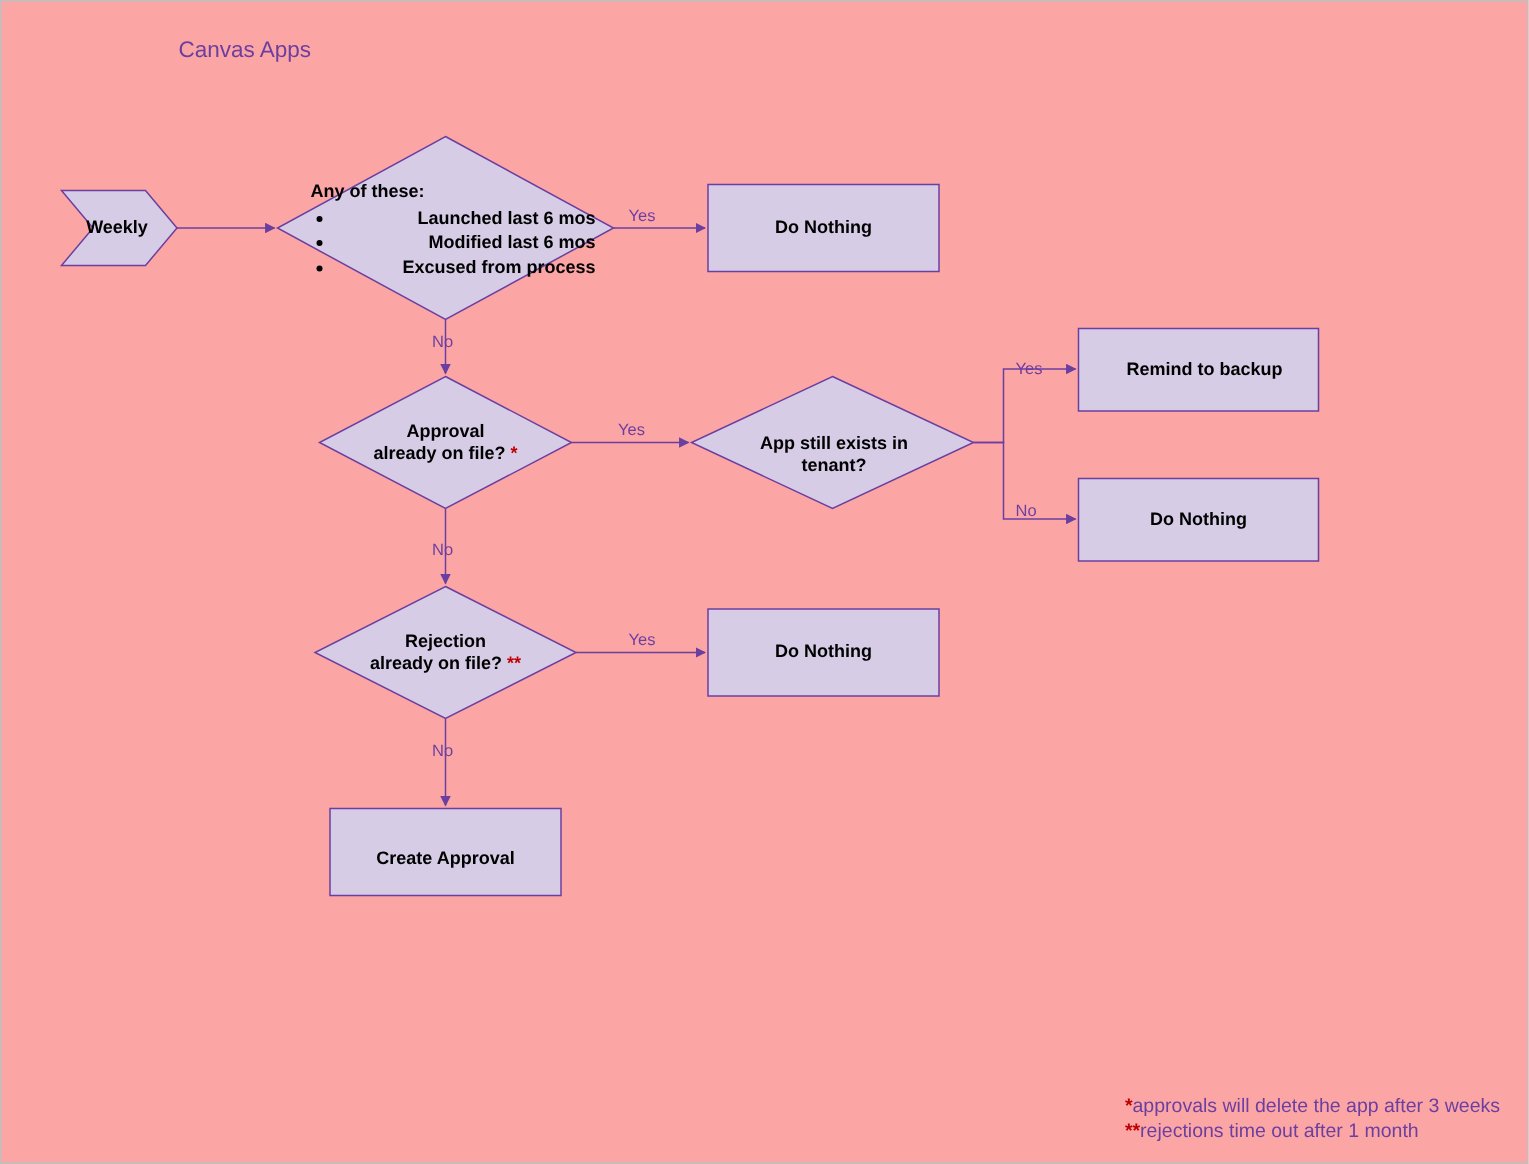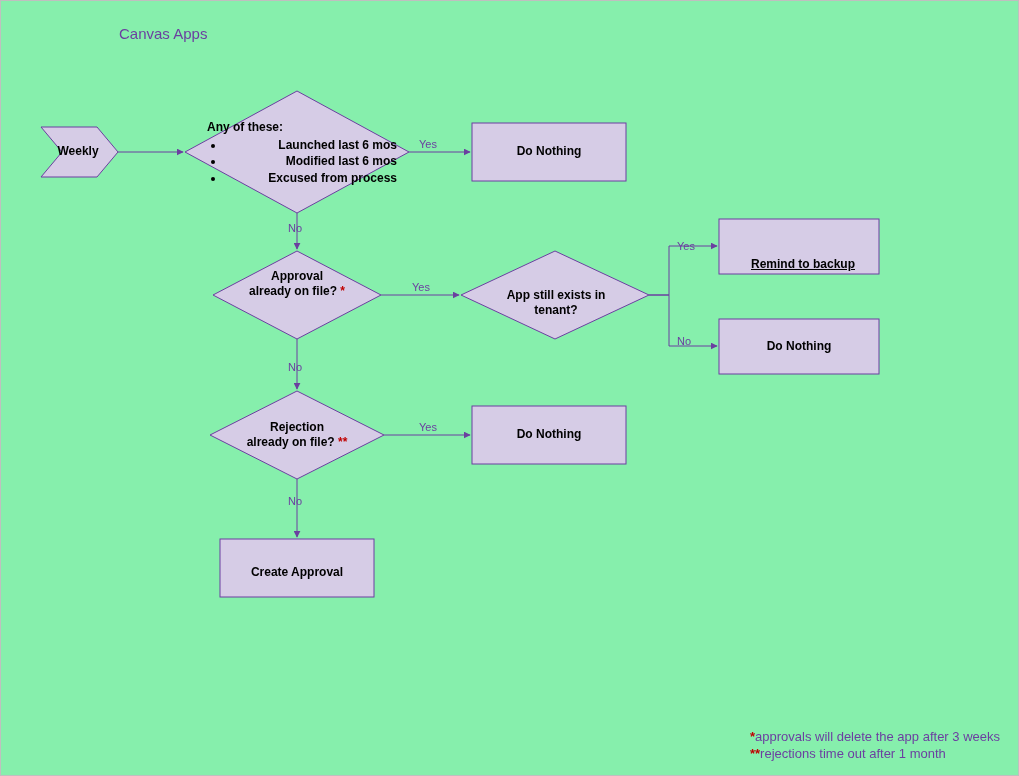--- a/index.html
+++ b/index.html
@@ -7,21 +7,21 @@
     padding: 0;
     background: #fff;
     font-family: Arial, Helvetica, sans-serif;
   }
   .canvas-frame {
     position: relative;
     width: 1019px;
     height: 776px;
     box-sizing: border-box;
     border: 1px solid #bfbfbf;
-    background: #86efac;
+    background: #fca5a5;
   }
   .title {
     position: absolute;
     color: #6b3fa0;
     font-size: 15px;
     font-weight: 400;
   }
 
   
   .shape-text {
@@ -120,34 +120,34 @@
 
   <div class="shape-text-list" style="left:206px; top:118px; width:190px;">
     <div class="head">Any of these:</div>
     <ul>
       <li>Launched last 6 mos</li>
       <li>Modified last 6 mos</li>
       <li>Excused from process</li>
     </ul>
   </div>
 
-  <div class="shape-text" style="left:236px; top:268px; width:120px;">
+  <div class="shape-text" style="left:236px; top:279px; width:120px;">
     <span>Approval</span><br>
     <span>already on file? </span><span class="red-star">*</span>
   </div>
 
   <div class="shape-text" style="left:484px; top:287px; width:142px;">App still exists in tenant?</div>
 
   <div class="shape-text" style="left:233px; top:419px; width:126px;">
     <span>Rejection</span><br>
     <span>already on file? </span><span class="red-star">**</span>
   </div>
 
   <div class="shape-text" style="left:471px; top:143px; width:154px;">Do Nothing</div>
-  <div class="shape-text" style="left:718px; top:256px; width:168px;text-decoration:underline;">Remind to backup</div>
+  <div class="shape-text" style="left:718px; top:238px; width:168px;">Remind to backup</div>
   <div class="shape-text" style="left:718px; top:338px; width:160px;">Do Nothing</div>
   <div class="shape-text" style="left:471px; top:426px; width:154px;">Do Nothing</div>
   <div class="shape-text" style="left:219px; top:564px; width:154px;">Create Approval</div>
 
   <div class="edge-label" style="left:418px; top:137px;">Yes</div>
   <div class="edge-label" style="left:287px; top:221px;">No</div>
 
   <div class="edge-label" style="left:411px; top:280px;">Yes</div>
   <div class="edge-label" style="left:287px; top:360px;">No</div>
 

